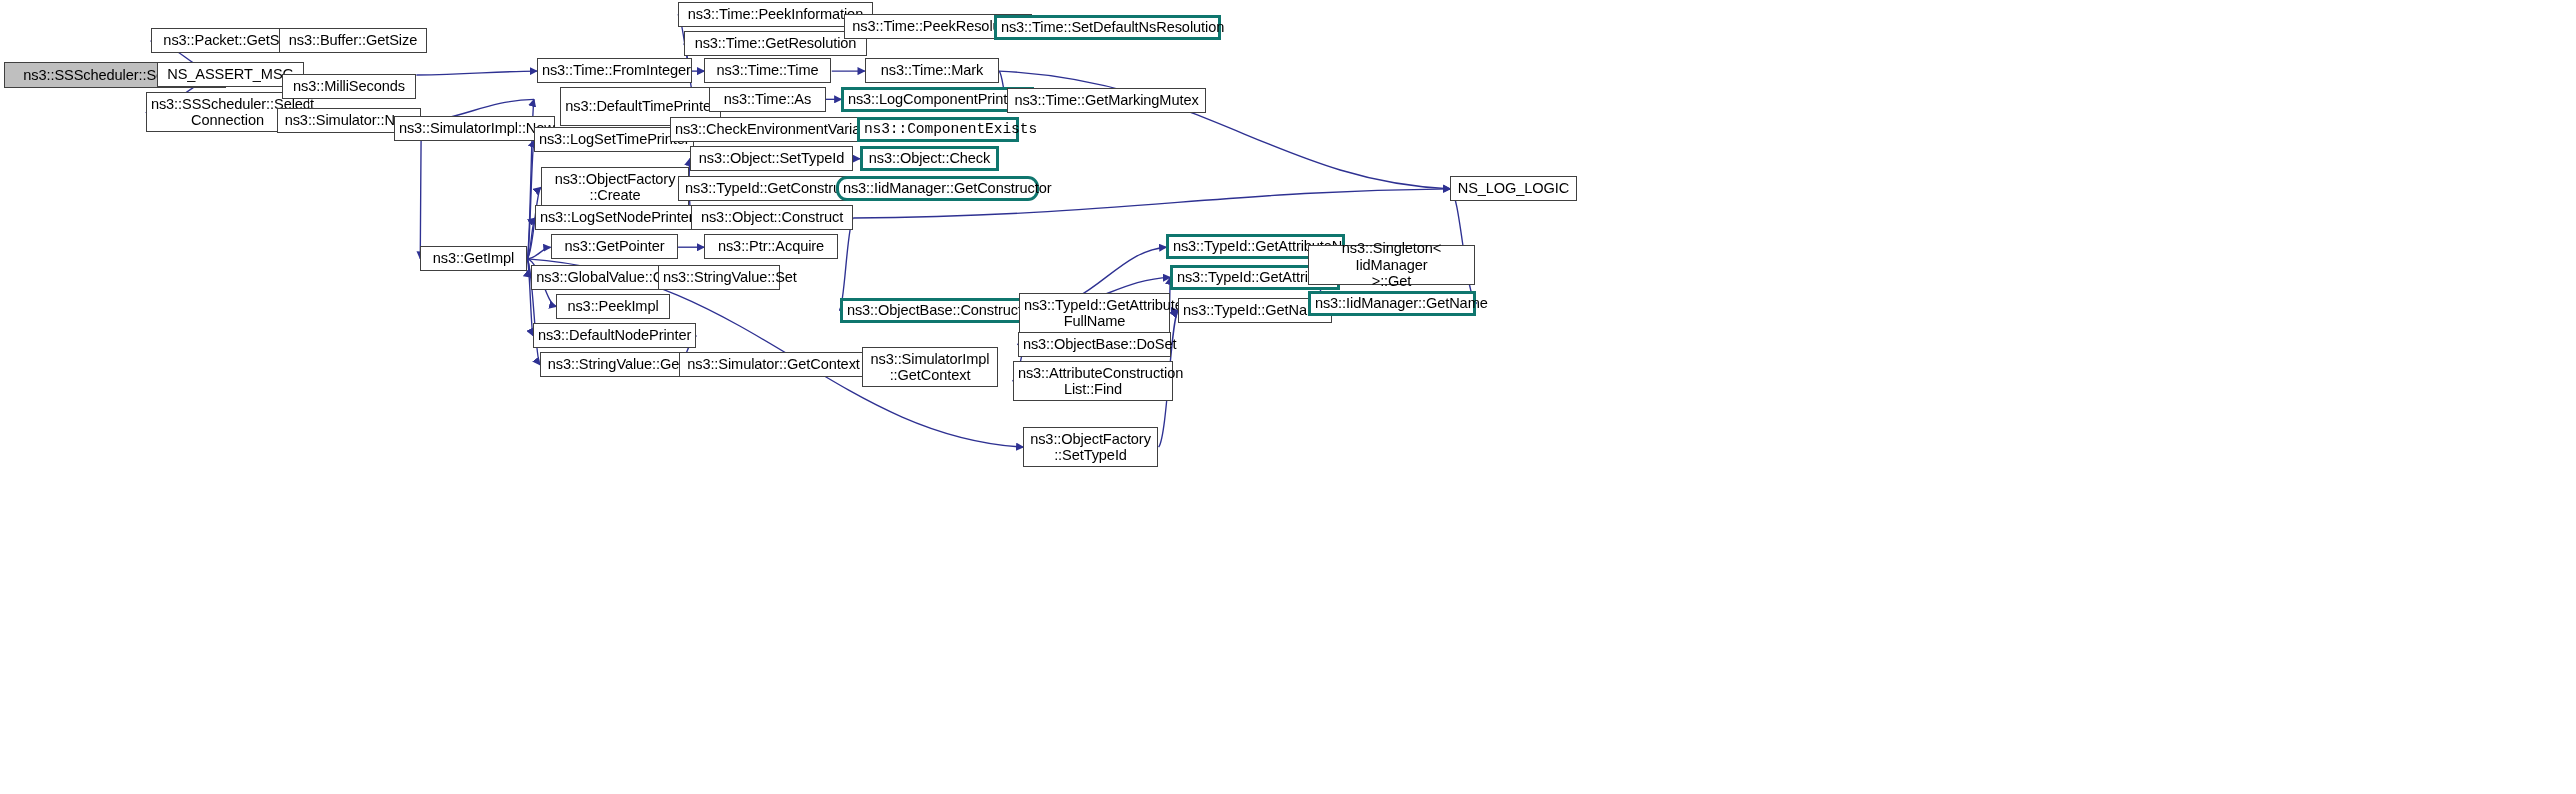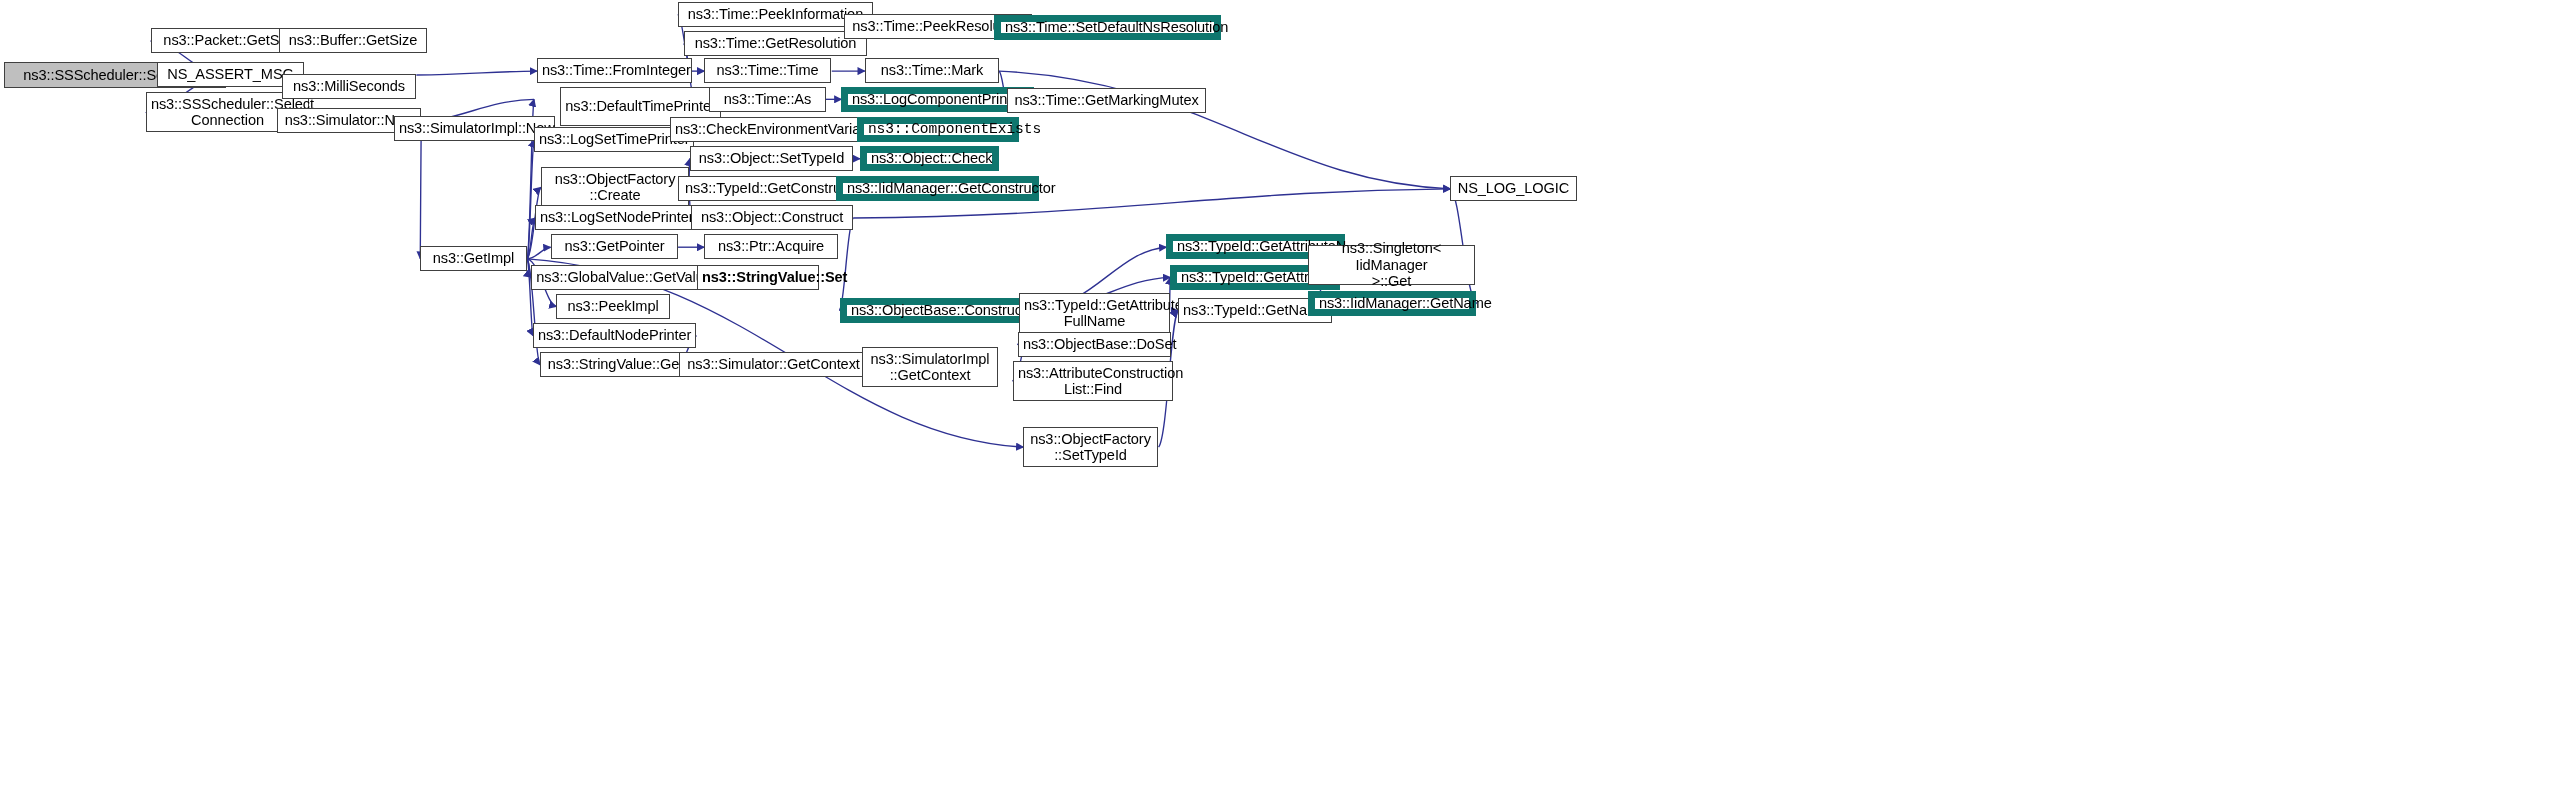--- a/index.html
+++ b/index.html
@@ -35,21 +35,21 @@
     border: 1px solid #404040;
     color: #000000;
     font-size: 14.6px;
     line-height: 1.12;
     letter-spacing: -0.1px;
     white-space: pre-line;
     padding: 0 3.9px;
     z-index: 5;
   }
   .node.red {
-    border: 7px solid #0f766e;
+    border: 3px solid #0f766e;
   }
   .node.root {
     background: #bfbfbf;
     border: 1px solid #404040;
   }
   .node-label {
     display: block;
     width: 100%;
   }
 </style>
@@ -148,28 +148,28 @@
       <div class="node" style="left: 420px; top: 246px; width: 107px; height: 25px;"><span class="node-label">ns3::GetImpl</span></div>
       <div class="node" style="left: 678px; top: 1.9px; width: 195px; height: 25px;"><span class="node-label">ns3::Time::PeekInformation</span></div>
       <div class="node" style="left: 684px; top: 31px; width: 183px; height: 25px; justify-content: center;"><span class="node-label">ns3::Time::GetResolution</span></div>
       <div class="node" style="left: 704px; top: 58px; width: 127px; height: 25px;"><span class="node-label">ns3::Time::Time</span></div>
       <div class="node" style="left: 709px; top: 87px; width: 117px; height: 25px;"><span class="node-label">ns3::Time::As</span></div>
       <div class="node" style="left: 670px; top: 117px; width: 212px; height: 25px;"><span class="node-label">ns3::CheckEnvironmentVariables</span></div>
       <div class="node" style="left: 690px; top: 146px; width: 163px; height: 25px;"><span class="node-label">ns3::Object::SetTypeId</span></div>
       <div class="node" style="left: 678px; top: 176px; width: 194px; height: 25px;"><span class="node-label">ns3::TypeId::GetConstructor</span></div>
       <div class="node" style="left: 691px; top: 205px; width: 162px; height: 25px;"><span class="node-label">ns3::Object::Construct</span></div>
       <div class="node" style="left: 704px; top: 234px; width: 134px; height: 25px;"><span class="node-label">ns3::Ptr::Acquire</span></div>
-      <div class="node" style="left: 697px; top: 265px; width: 122px; height: 25px; font-weight: bold;"><span class="node-label">ns3::StringValue::Set</span></div>
+      <div class="node" style="left: 658px; top: 265px; width: 122px; height: 25px;"><span class="node-label">ns3::StringValue::Set</span></div>
       <div class="node" style="left: 679px; top: 352px; width: 189px; height: 25px;"><span class="node-label">ns3::Simulator::GetContext</span></div>
       <div class="node" style="left: 844px; top: 13.6px; width: 188px; height: 25px;"><span class="node-label">ns3::Time::PeekResolution</span></div>
       <div class="node" style="left: 865px; top: 58px; width: 134px; height: 25px;"><span class="node-label">ns3::Time::Mark</span></div>
       <div class="node red" style="left: 841px; top: 87px; width: 193px; height: 25px;"><span class="node-label">ns3::LogComponentPrintList</span></div>
       <div class="node red" style="left: 857px; top: 117px; width: 162px; height: 25px; font-family: Liberation Mono, monospace;"><span class="node-label">ns3::ComponentExists</span></div>
       <div class="node red" style="left: 860px; top: 146px; width: 139px; height: 25px;"><span class="node-label">ns3::Object::Check</span></div>
-      <div class="node red" style="left: 836px; top: 176px; width: 203px; height: 25px;"><span class="node-label">ns3::IidManager::GetConstructor</span></div>
+      <div class="node red" style="left: 836px; top: 176px; width: 203px; height: 25px; border-radius: 11px;"><span class="node-label">ns3::IidManager::GetConstructor</span></div>
       <div class="node red" style="left: 840px; top: 298px; width: 197px; height: 25px;"><span class="node-label">ns3::ObjectBase::ConstructSelf</span></div>
       <div class="node" style="left: 862px; top: 347px; width: 136px; height: 40px;"><span class="node-label">ns3::SimulatorImpl
 ::GetContext</span></div>
       <div class="node" style="left: 1023px; top: 427px; width: 135px; height: 40px;"><span class="node-label">ns3::ObjectFactory
 ::SetTypeId</span></div>
       <div class="node red" style="left: 994px; top: 14.6px; width: 227px; height: 25px;"><span class="node-label">ns3::Time::SetDefaultNsResolution</span></div>
       <div class="node" style="left: 1007px; top: 88px; width: 199px; height: 25px;"><span class="node-label">ns3::Time::GetMarkingMutex</span></div>
       <div class="node" style="left: 1019px; top: 293px; width: 151px; height: 40px;"><span class="node-label">ns3::TypeId::GetAttribute
 FullName</span></div>
       <div class="node" style="left: 1018px; top: 332px; width: 153px; height: 25px;"><span class="node-label">ns3::ObjectBase::DoSet</span></div>

